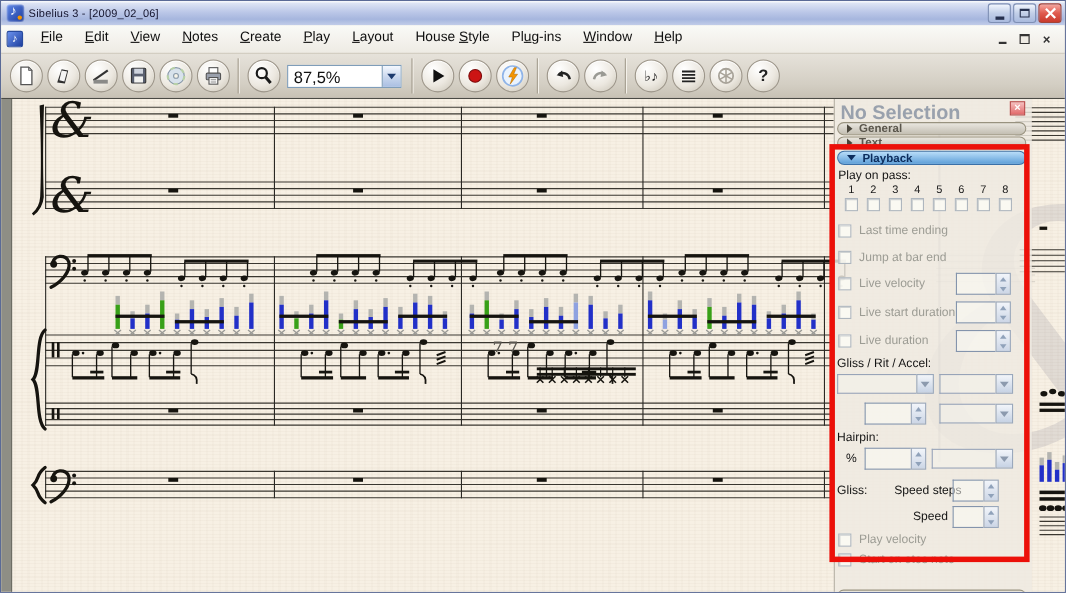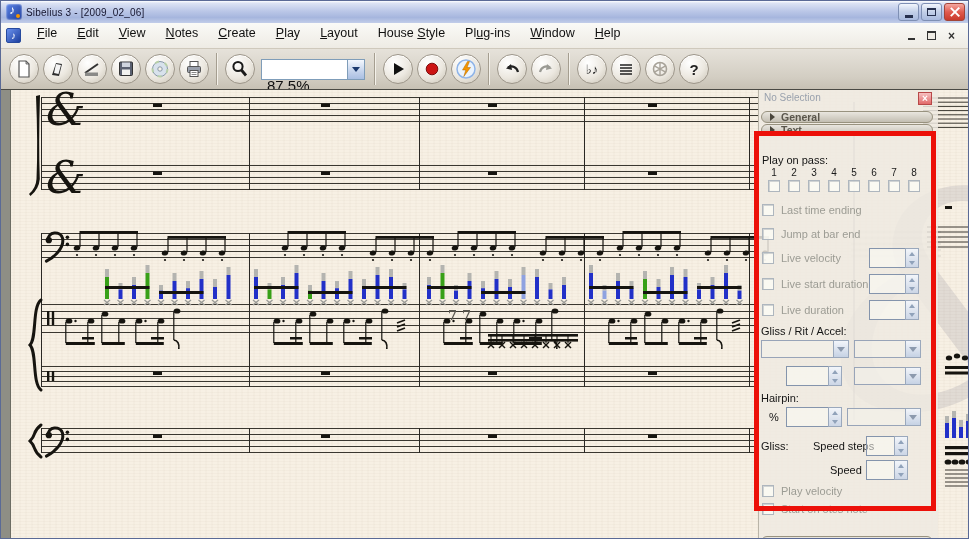--- a/index.html
+++ b/index.html
@@ -47,38 +47,38 @@
   
   .toolbar{position:absolute;left:0;top:48px;width:100%;height:40px;
     background:linear-gradient(180deg,#e6e2da,#d3cec3 70%,#c7c1b4);
     display:flex;align-items:center;padding-left:6px;}
   .tbtn{width:30px;height:30px;border-radius:50%;margin:0 2px;flex:0 0 auto;
     background:radial-gradient(circle at 35% 28%,#ffffff,#ece8e0 55%,#c9c3b5 100%);
     border:1px solid #9d968a;display:flex;align-items:center;justify-content:center;
     box-shadow:inset 0 1px 1px #fff;}
   .tsep{width:0;height:32px;border-left:1px solid #a59e90;border-right:1px solid #f4f1ea;margin:0 5px;}
   .combo-zoom{display:flex;height:21px;width:104px;margin:0 4px;border:1px solid #7f9db9;background:#fff;}
-  .combo-zoom .val{flex:1;font-size:15px;color:#101010;padding:17px 0 0 5px;}
+  .combo-zoom .val{flex:1;font-size:15px;color:#101010;padding:2px 0 0 5px;}
   .combo-zoom .btn{width:17px;background:linear-gradient(180deg,#f4f8fe,#c4d3ec 60%,#aabfe2);
     border-left:1px solid #7f9db9;display:flex;align-items:center;justify-content:center;}
   .combo-zoom .btn b{width:0;height:0;border-left:4px solid transparent;border-right:4px solid transparent;border-top:5px solid #1c3a6e;}
   .ticon{font-size:13px;color:#222;line-height:1;}
   
   .score-area{position:absolute;left:0;top:88px;width:969px;height:451px;border-top:1px solid #4a4a44;
     background:
       repeating-linear-gradient(0deg, rgba(165,145,120,0.05) 0 1px, transparent 1px 3px),
       repeating-linear-gradient(90deg, rgba(165,145,120,0.035) 0 2px, transparent 2px 6px),
       #f7f0e4;}
   .page-edge{position:absolute;left:0;top:0;width:10px;height:100%;
     background:#8e8e85;border-right:1px solid #6d6d64;}
   #score-svg{position:absolute;left:0;top:0;}
   
   .panel{position:absolute;left:757px;top:0;width:180px;height:451px;
     background:rgba(238,234,225,0.84);border-left:1px solid #b9b4a8;font-size:11px;}
-  .panel-title{position:absolute;left:5px;top:2px;font-size:10px;font-weight:normal;color:#99a1ad;}
+  .panel-title{position:absolute;left:5px;top:2px;font-size:18px;font-weight:bold;color:#99a1ad;}
   .panel-close{position:absolute;right:6px;top:2px;width:14px;height:13px;
     background:linear-gradient(180deg,#f6c0c0,#e26a6a);border:1px solid #b84848;
     color:#fff;font-size:10px;font-weight:bold;line-height:11px;text-align:center;}
   .pill{position:absolute;left:2px;width:172px;height:12px;border-radius:7px;
     display:flex;align-items:center;padding-left:8px;gap:6px;
     font-size:10.5px;font-weight:bold;color:#5a564c;
     background:linear-gradient(180deg,#e9e6df,#c3beb2);border:1px solid #98927f;}
   .pill .arr{width:0;height:0;border-top:4px solid transparent;border-bottom:4px solid transparent;border-left:5px solid #4a463c;}
   .pill.active{background:linear-gradient(180deg,#b9ddf9,#5e9fd8);border-color:#3a70a8;color:#0c2c5c;height:13px;}
   .pill.active .arr{border-left:4px solid transparent;border-right:4px solid transparent;border-top:5px solid #0c2c5c;border-bottom:none;}
@@ -809,20 +809,24 @@
       <div class="panel-close">×</div>
 
       <div class="pill" style="top:21px">
         <span class="arr"></span>
         <span>General</span>
       </div>
       <div class="pill" style="top:34px">
         <span class="arr"></span>
         <span>Text</span>
       </div>
+      <div class="pill active" style="top:47px">
+        <span class="arr"></span>
+        <span>Playback</span>
+      </div>
 
       <div class="plabel" style="left:3px;top:64px">Play on pass:</div>
       <div class="passes" id="pass-numbers" style="top:77px">
           <div class="pass-num">1</div>
           <div class="pass-num">2</div>
           <div class="pass-num">3</div>
           <div class="pass-num">4</div>
           <div class="pass-num">5</div>
           <div class="pass-num">6</div>
           <div class="pass-num">7</div>

